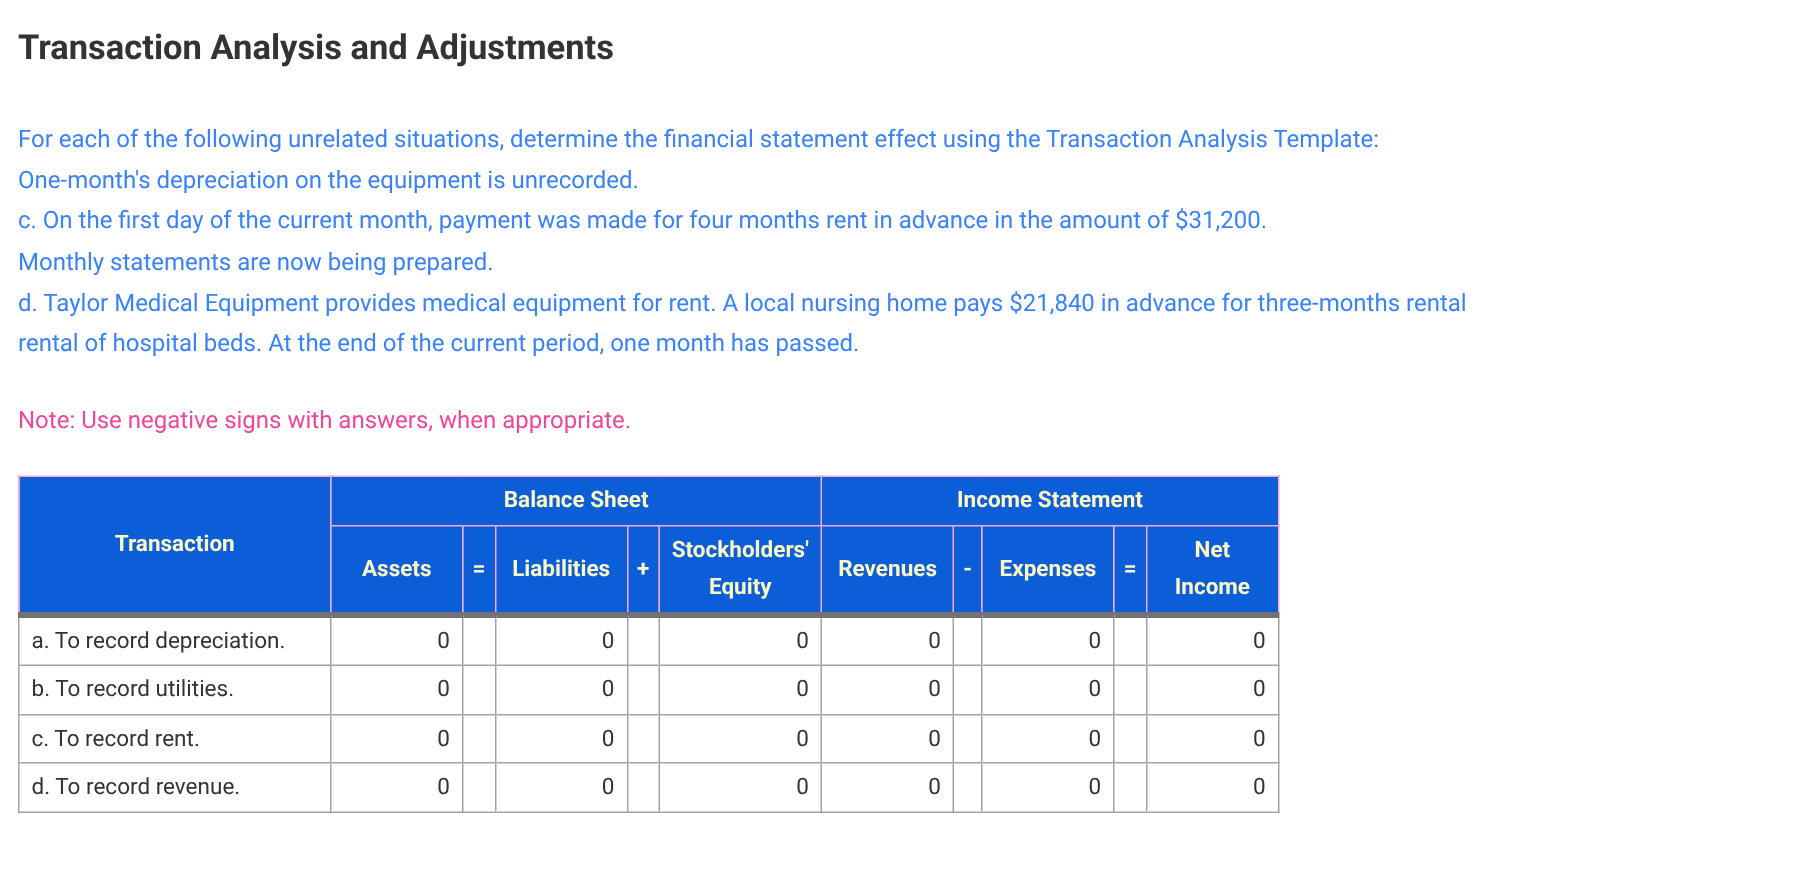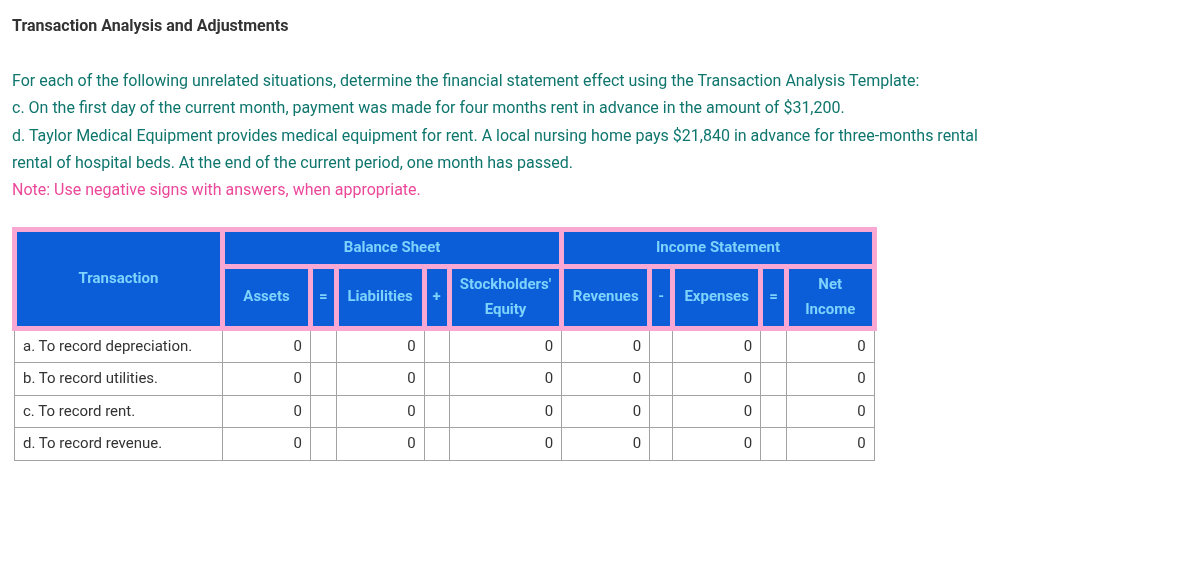--- a/index.html
+++ b/index.html
@@ -5,46 +5,47 @@
     * { box-sizing: border-box; margin: 0; padding: 0; }
     body {
       font-family: -apple-system, BlinkMacSystemFont, "Segoe UI", Roboto, "Helvetica Neue", Arial, sans-serif;
       color: #333;
       padding: 12px;
       font-size: 16px;
       line-height: 1.7;
     }
     .title {
       font-weight: 700;
-      font-size: 16px;
+      font-size: 23px;
       color: #333;
       margin-bottom: 28px;
     }
     .problem-text {
-      color: #0f766e;
+      color: #3b82f6;
+      margin-bottom: 24px;
     }
     .problem-text p { margin: 0; }
     .note {
       color: #ec4899;
       margin-bottom: 24px;
     }
     table {
       border-collapse: collapse;
       font-size: 15px;
     }
     th, td {
       border: 1px solid #a3a3a3;
       padding: 3px 8px;
       vertical-align: middle;
     }
     thead th {
       background: #0b5ed7;
-      color: #7dd3fc;
+      color: #fef9c3;
       font-weight: 700;
-      border: 5px solid #f9a8d4;
+      border: 1px solid #f9a8d4;
     }
     thead th.op {
       text-align: center;
       padding: 3px 6px;
       min-width: 18px;
     }
     .hdr-transaction { text-align: center; width: 208px; }
     .hdr-assets, .hdr-liabilities, .hdr-equity, .hdr-revenues, .hdr-expenses, .hdr-netincome {
       text-align: center;
     }
@@ -58,30 +59,32 @@
       text-align: right;
       width: 88px;
       background: #fff;
     }
     tbody td.op {
       border-left: none;
       border-right: none;
       background: #fff;
       width: 18px;
     }
-    tbody tr:first-child td { border-top: 1px solid #737373; }
+    tbody tr:first-child td { border-top: 4px solid #737373; }
   </style>
 </head>
 <body>
 
 <div class="title">Transaction Analysis and Adjustments</div>
 
 <div class="problem-text">
   <p>For each of the following unrelated situations, determine the financial statement effect using the Transaction Analysis Template:</p>
+  <p>One-month's depreciation on the equipment is unrecorded.</p>
   <p>c. On the first day of the current month, payment was made for four months rent in advance in the amount of $31,200.</p>
+  <p>Monthly statements are now being prepared.</p>
   <p>d. Taylor Medical Equipment provides medical equipment for rent. A local nursing home pays $21,840 in advance for three-months rental</p>
   <p>rental of hospital beds. At the end of the current period, one month has passed.</p>
 </div>
 
 <div class="note">Note: Use negative signs with answers, when appropriate.</div>
 
 <table>
   <thead>
     <tr>
       <th class="hdr-transaction" rowspan="2">Transaction</th>

